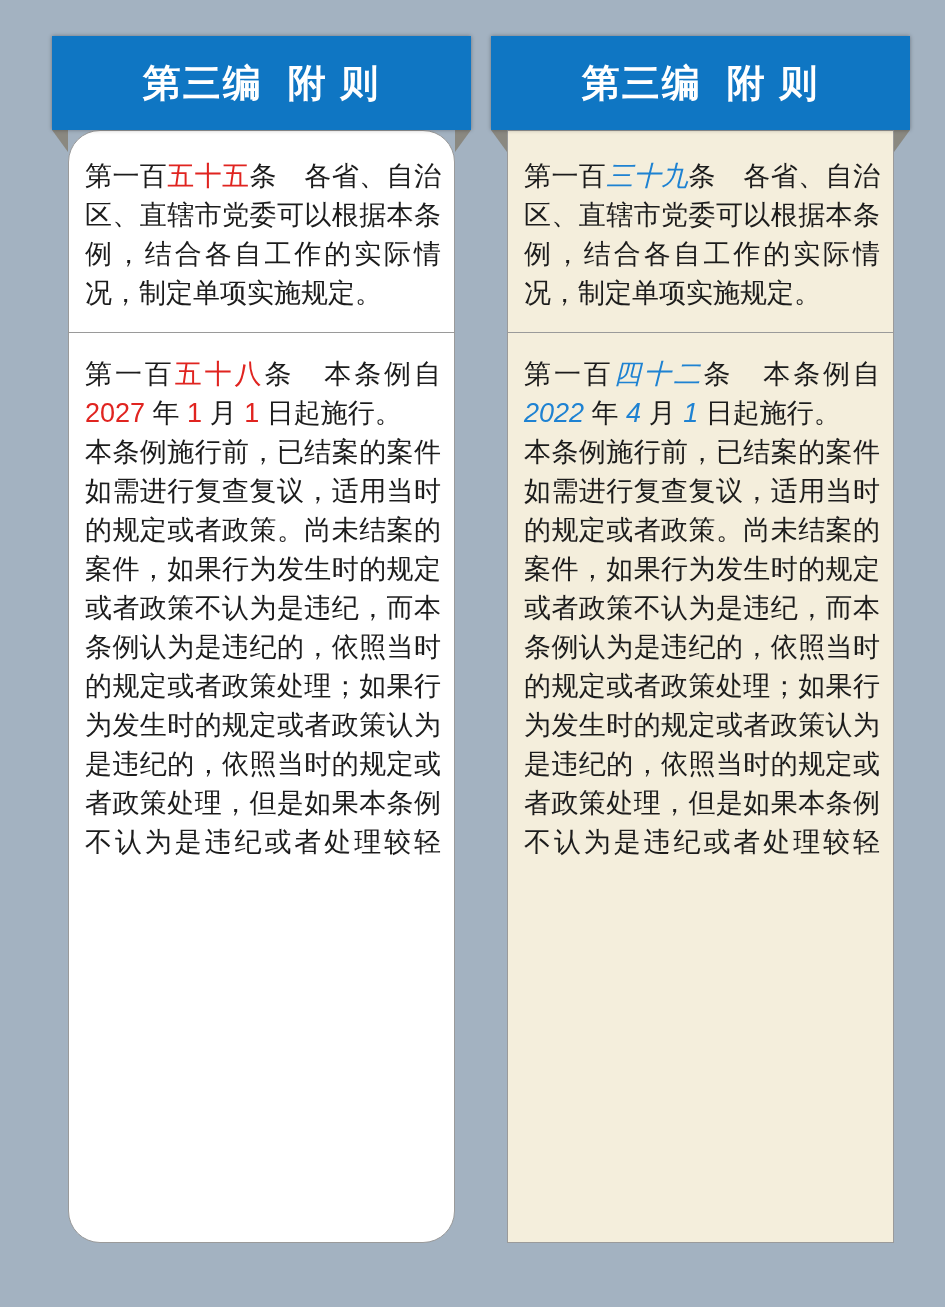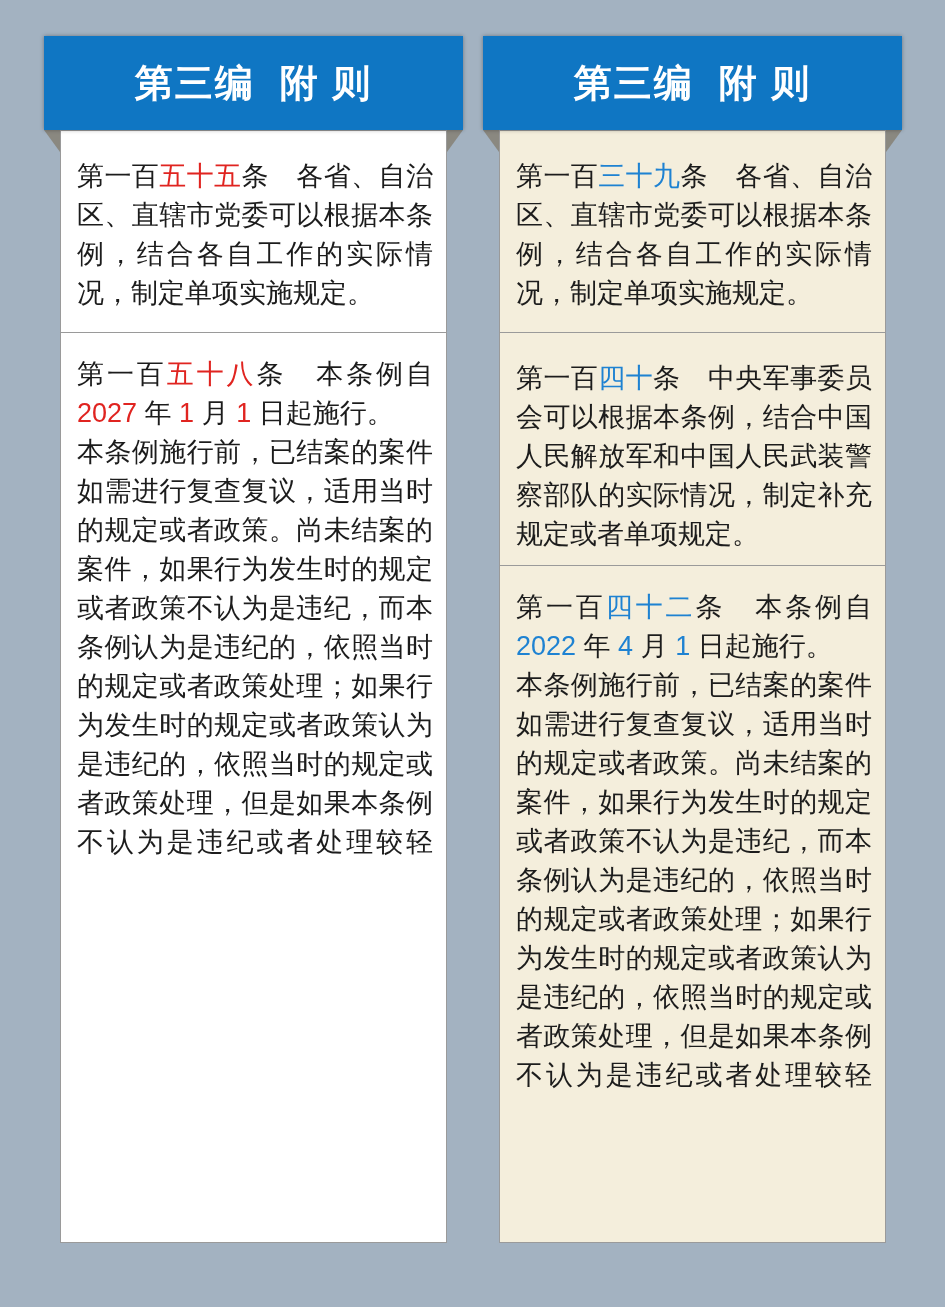--- a/index.html
+++ b/index.html
@@ -7,21 +7,21 @@
   body{
     font-family:"Liberation Sans","DejaVu Sans",sans-serif;
     background:var(--background,#a3b2c1);
   }
   .page{
     position:relative;
     width:945px; height:1307px;
     background:var(--background,#a3b2c1);
     overflow:hidden;
   }
-  .column{ position:absolute; top:36px; width:419px; }
+  .column{ position:absolute; top:36px; width:419px;margin-left:8px; }
   .col-left{ left:44px; }
   .col-right{ left:483px; }
 
   .ribbon{
     position:relative;
     width:419px; height:94px;
     background:var(--ribbon-blue,#0f76c3);
     display:flex; align-items:center; justify-content:center;
     box-shadow:0 0 4px rgba(0,0,0,.35);
     z-index:2;
@@ -41,39 +41,39 @@
   }
   .fold-left{ left:0; clip-path:polygon(0 0,100% 0,100% 100%); }
   .fold-right{ right:0; clip-path:polygon(0 0,100% 0,0 100%); }
 
   .panel{
     position:absolute; top:94px; left:16px;
     width:387px; height:1113px;
     border:1px solid var(--border,#9a9a9a);
     z-index:0;
   }
-  .panel-white{ background:var(--panel-left,#ffffff); }
+  .panel-white{ background:var(--panel-left,#ffffff);border-radius:32px; }
   .panel-beige{ background:var(--panel-right,#f4eedc); }
 
   .sec{
     padding:26px 13px 0 16px;
     font-size:27px;
     line-height:39px;
     color:var(--text,#1c1c1c);
     text-align:justify;
     overflow:hidden;
   }
   .sec1{ height:202px; border-bottom:1px solid var(--border,#9a9a9a); }
   .sec2{ height:233px; border-bottom:1px solid var(--border,#9a9a9a); }
   .sec3{ height:147px; border-bottom:1px solid var(--border,#9a9a9a); }
   .sec4{ height:531px; padding-top:22px; }
 
   .para{ margin:0; }
   .hl-red{ color:var(--highlight-red,#e02420); }
-  .hl-blue{ color:var(--highlight-blue,#1e82d2); }
+  .hl-blue{ color:var(--highlight-blue,#1e82d2);font-style:italic; }
 </style>
 </head>
 <body>
 
 <div class="page">
 
   <section class="column col-left">
     <div class="ribbon">
       <span class="ribbon-title">第三编  附 则</span>
     </div>
@@ -93,23 +93,20 @@
   <section class="column col-right">
     <div class="ribbon">
       <span class="ribbon-title">第三编  附 则</span>
     </div>
     <div class="fold fold-left"></div>
     <div class="fold fold-right"></div>
     <div class="panel panel-beige">
       <article class="sec sec1">
           <p class="para"><span>第一百</span><span class="hl-blue">三十九</span><span>条　各省、自治区、直辖市党委可以根据本条例，结合各自工作的实际情况，制定单项实施规定。</span></p>
         </article>
-      <article class="sec sec2">
-          <p class="para"><span>第一百</span><span class="hl-blue">四十</span><span>条　中央军事委员会可以根据本条例，结合中国人民解放军和中国人民武装警察部队的实际情况，制定补充规定或者单项规定。</span></p>
-        </article>
       <article class="sec sec4">
           <p class="para"><span>第一百</span><span class="hl-blue">四十二</span><span>条　本条例自 </span><span class="hl-blue">2022</span><span> 年 </span><span class="hl-blue">4</span><span> 月 </span><span class="hl-blue">1</span><span> 日起施行。</span></p>
           <p class="para"><span>本条例施行前，已结案的案件如需进行复查复议，适用当时的规定或者政策。尚未结案的案件，如果行为发生时的规定或者政策不认为是违纪，而本条例认为是违纪的，依照当时的规定或者政策处理；如果行为发生时的规定或者政策认为是违纪的，依照当时的规定或者政策处理，但是如果本条例不认为是违纪或者处理较轻的，依照本条例规定处理。</span></p>
         </article>
     </div>
   </section>
 
 </div>
 
 </body></html>

